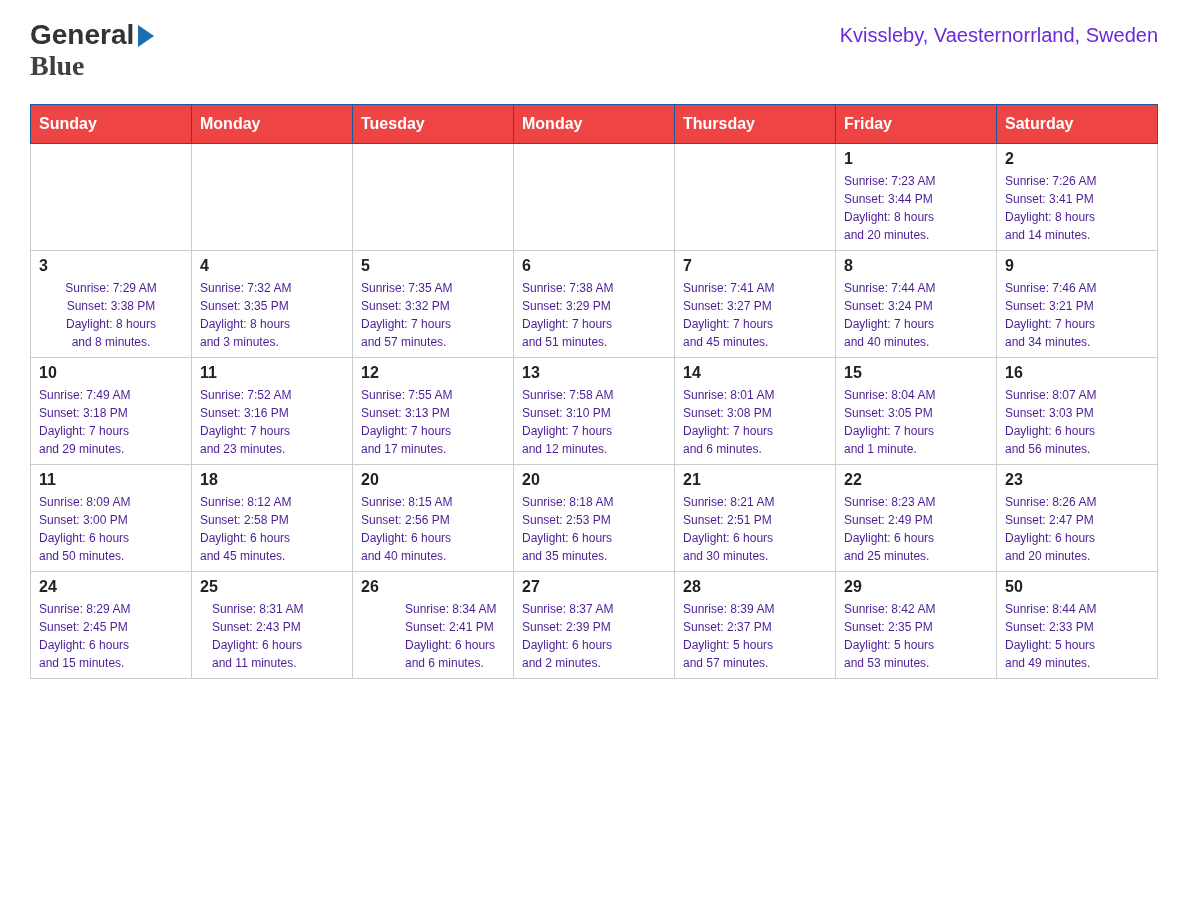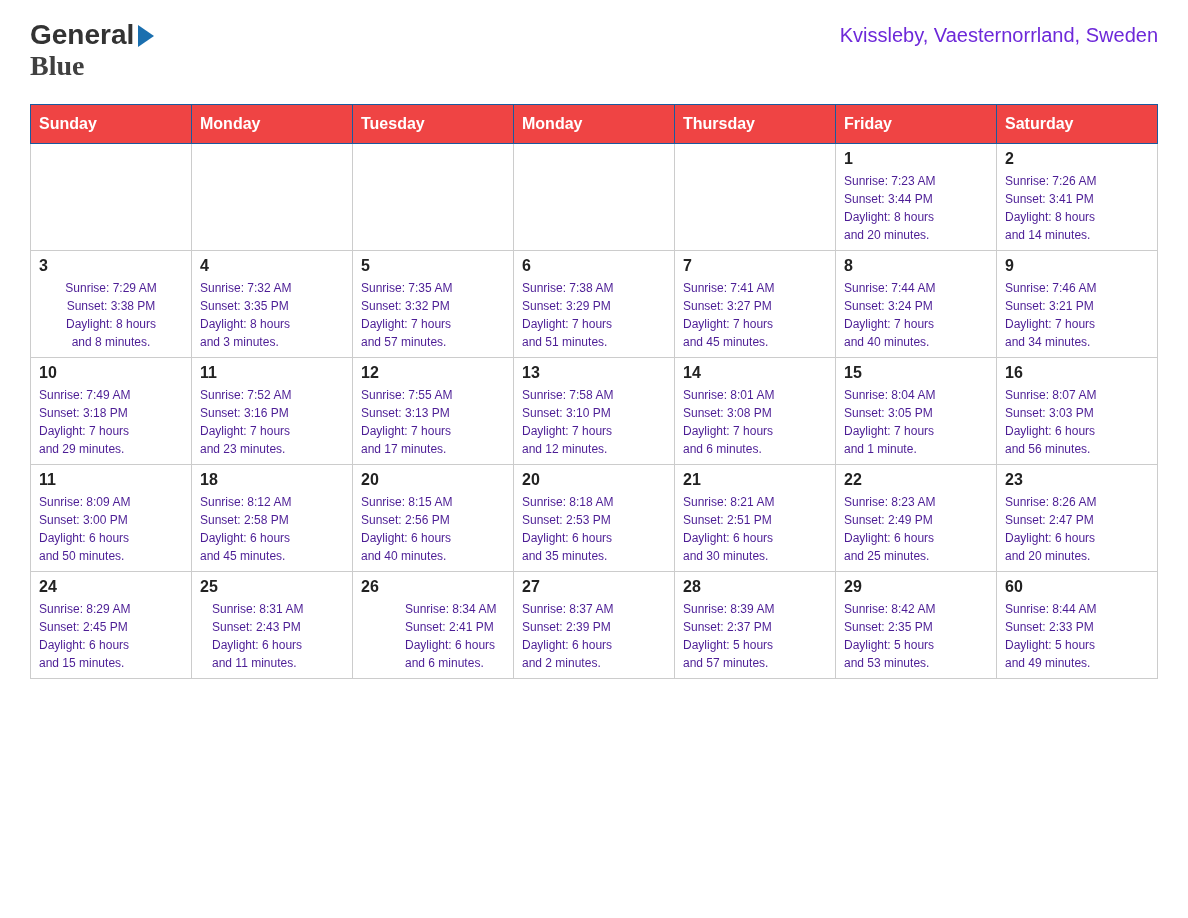--- a/index.html
+++ b/index.html
@@ -333,21 +333,21 @@
 and 57 minutes.</div>
         </td>
         <td>
           <span class="day-number">29</span>
           <div class="day-info" style="white-space: pre-line;">Sunrise: 8:42 AM
 Sunset: 2:35 PM
 Daylight: 5 hours
 and 53 minutes.</div>
         </td>
         <td>
-          <span class="day-number">60</span>
+          <span class="day-number">50</span>
           <div class="day-info" style="white-space: pre-line;">Sunrise: 8:44 AM
 Sunset: 2:33 PM
 Daylight: 5 hours
 and 49 minutes.</div>
         </td>
       </tr>
     </tbody>
 </table>
 
 </body></html>

